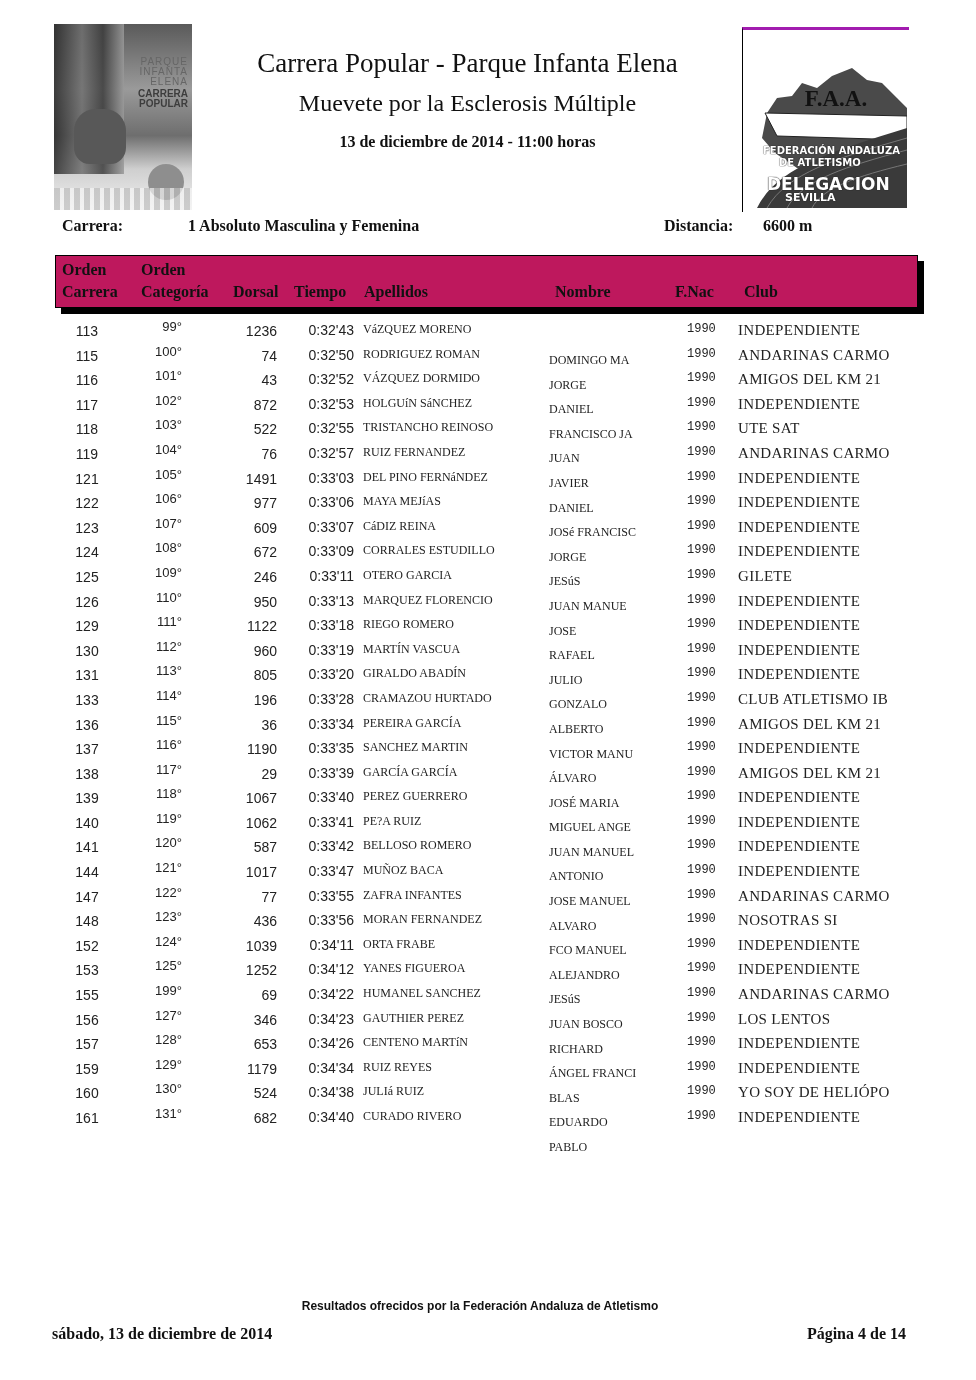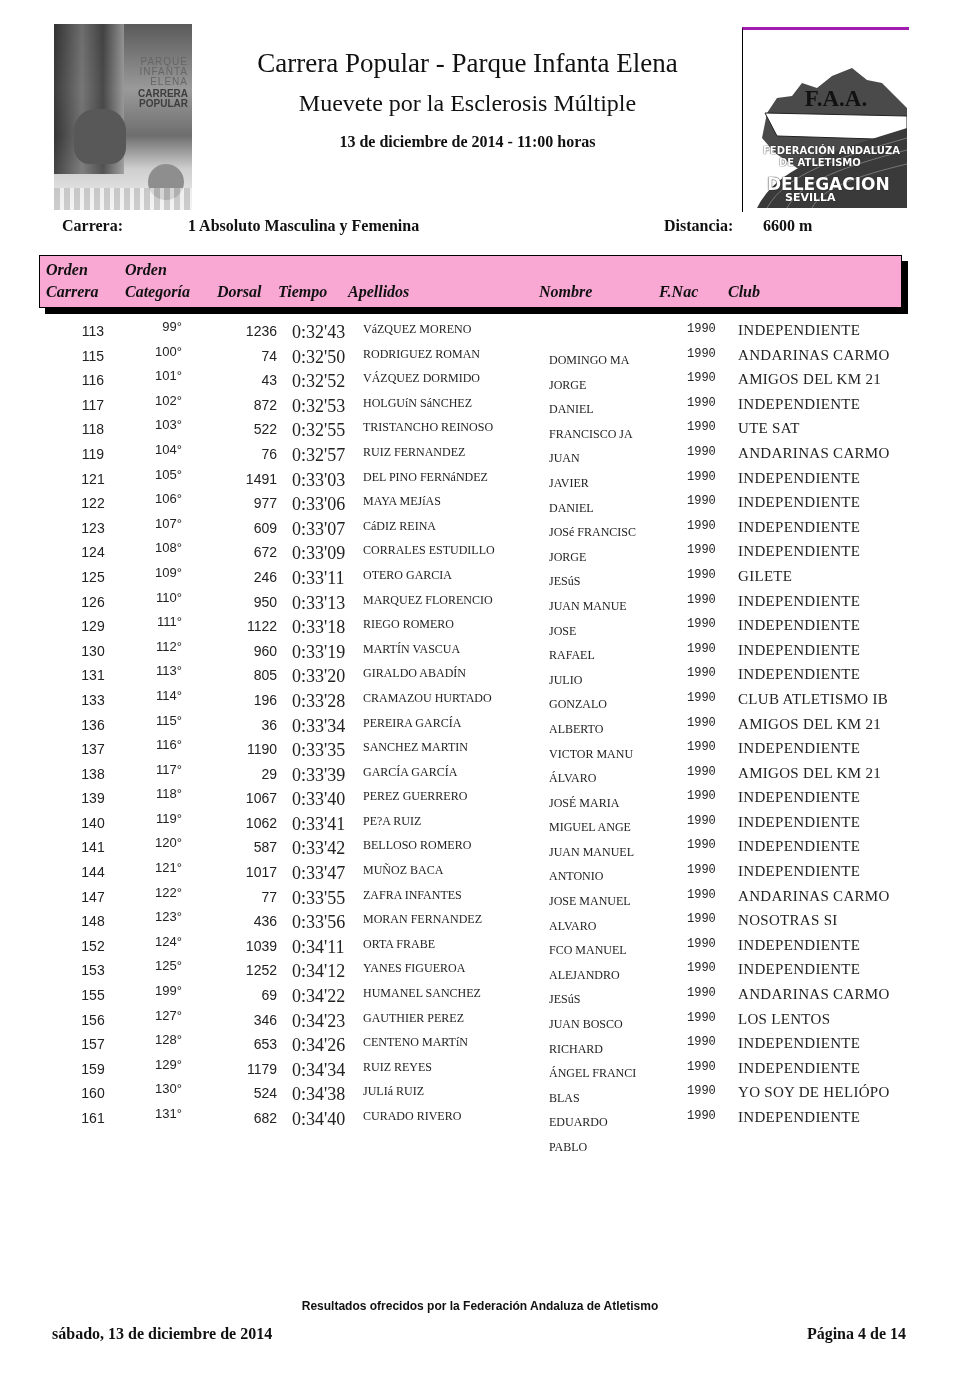--- a/index.html
+++ b/index.html
@@ -32,33 +32,33 @@
     .faa-sub4 { left: 42px; top: 161px; font-size: 11px; }
 
     
     .info { top: 217px; font-size: 16px; font-weight: bold; }
     .carrera-label { left: 62px; }
     .carrera-value { left: 188px; }
     .dist-label { left: 664px; }
     .dist-value { left: 763px; }
 
     
-    .thead-box { left: 39px; top: 255px; width: 861px; height: 51px; border: 1px solid #000; box-shadow: 6px 6px 0 #000; background: #f9a8d4; font-style: italic; }
+    .thead-box { left: 55px; top: 255px; width: 861px; height: 51px; border: 1px solid #000; box-shadow: 6px 6px 0 #000; background: #be185d; }
     .th { position: absolute; font-weight: bold; font-size: 16px; line-height: 22px; }
     .th-two { top: 3px; }
     .th-one { top: 25px; }
 
     
     .rows { left: 0; top: 319px; width: 976px; }
     .row { position: relative; height: 24.6px; }
     .cell { position: absolute; top: 0; white-space: nowrap; font-family: "Liberation Sans", sans-serif; color: #222; }
-    .c-orden { left: 66px; width: 54px; text-align: center; font-size: 14px; top: 4px; }
+    .c-orden { left: 60px; width: 54px; text-align: center; font-size: 14px; top: 4px; }
     .c-cat { left: 142px; width: 40px; text-align: right; font-size: 13px; top: 0px; }
     .c-dorsal { left: 232px; width: 45px; text-align: right; font-size: 14px; top: 4px; }
-    .c-tiempo { left: 292px; width: 62px; font-size: 18px; top: 3px; font-family: Liberation Serif, serif; }
+    .c-tiempo { left: 292px; width: 62px; text-align: right; font-size: 14px; top: 3px; }
     .c-ape { left: 363px; font-family: "Liberation Serif", serif; font-size: 12px; top: 3px; }
     .c-nom { left: 549px; font-family: Liberation Serif, serif; font-size: 12px; top: 3px; margin-top: 31px; }
     .c-fnac { left: 687px; font-family: Liberation Mono, monospace; font-size: 12px; top: 3px; }
     .c-club { left: 738px; font-family: "Liberation Serif", serif; font-size: 15px; top: 3px; letter-spacing: .3px; }
 
     
     .footer-note { left: 0; top: 1299px; width: 960px; text-align: center; font-family: "Liberation Sans", sans-serif; font-weight: bold; font-size: 12px; }
     .footer-date { left: 52px; top: 1325px; font-weight: bold; font-size: 16px; }
     .footer-page { right: 70px; top: 1325px; font-weight: bold; font-size: 16px; }
   </style>

